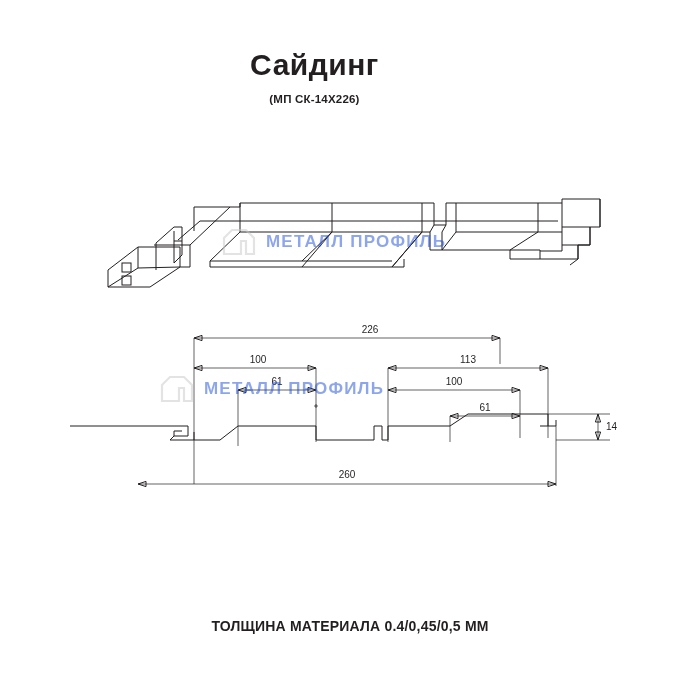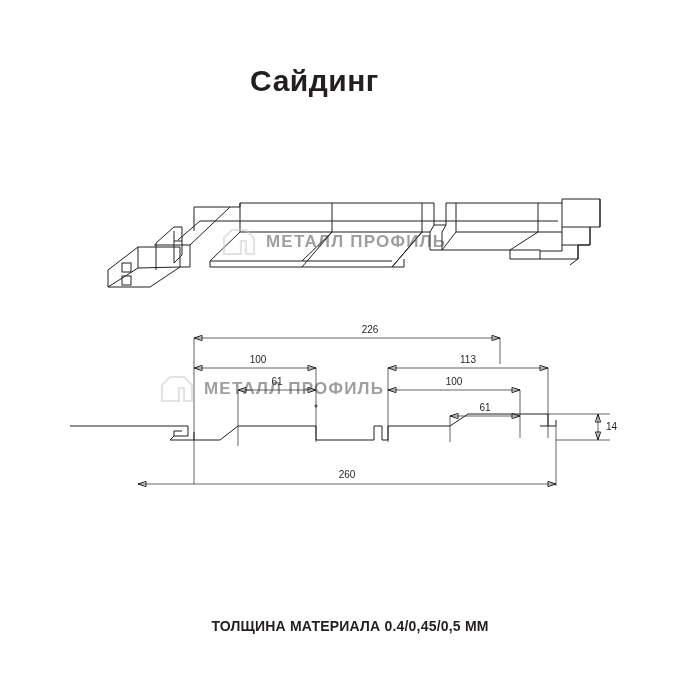--- a/index.html
+++ b/index.html
@@ -19,21 +19,21 @@
     position: absolute;
     inset: 0;
     width: 700px;
     height: 700px;
   }
 
   
   .header {
     position: absolute;
     left: 0;
-    top: 64px;
+    top: 48px;
     width: 629px;
     text-align: center;
   }
   .title {
     font-size: 30px;
     font-weight: bold;
     letter-spacing: 0.5px;
     line-height: 1.1;
     margin: 0;
   }
@@ -105,21 +105,21 @@
   .wm-2 { left: 160px; top: 375px; }
   .wm-mark {
     width: 34px;
     height: 28px;
     position: relative;
   }
   .wm-mark svg { width: 34px; height: 28px; }
   .wm-text {
     font-size: 17px;
     font-weight: bold;
-    color: #404040;
+    color: #1d4ed8;
     letter-spacing: 1.2px;
     white-space: nowrap;
   }
 
   
   .footer {
     position: absolute;
     left: 0;
     top: 618px;
     width: 700px;
@@ -129,20 +129,21 @@
     letter-spacing: 0.2px;
   }
 </style>
 </head>
 <body>
 
 <div class="page">
 
   <div class="header">
     <div class="title">Сайдинг</div>
+    <div class="code">(МП СК-14Х226)</div>
   </div>
 
   <div class="drawing-3d">
     <svg viewBox="0 0 570 140" width="570" height="140">
 
       <path class="ln" d="M 108 65 L 130 46 L 488 46 L 488 46"></path>
 
       <path class="ln" d="M 38 95 L 68 72 L 110 72 L 110 92 L 80 112 L 38 112 Z"></path>
       <path class="ln" d="M 68 72 L 68 93 L 38 112"></path>
       <path class="ln" d="M 68 93 L 110 92"></path>

